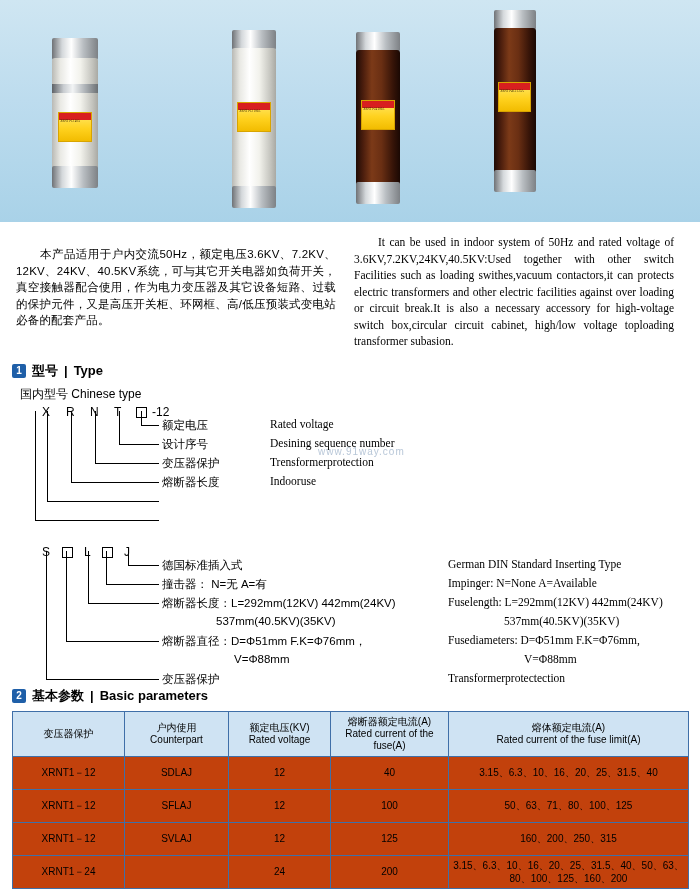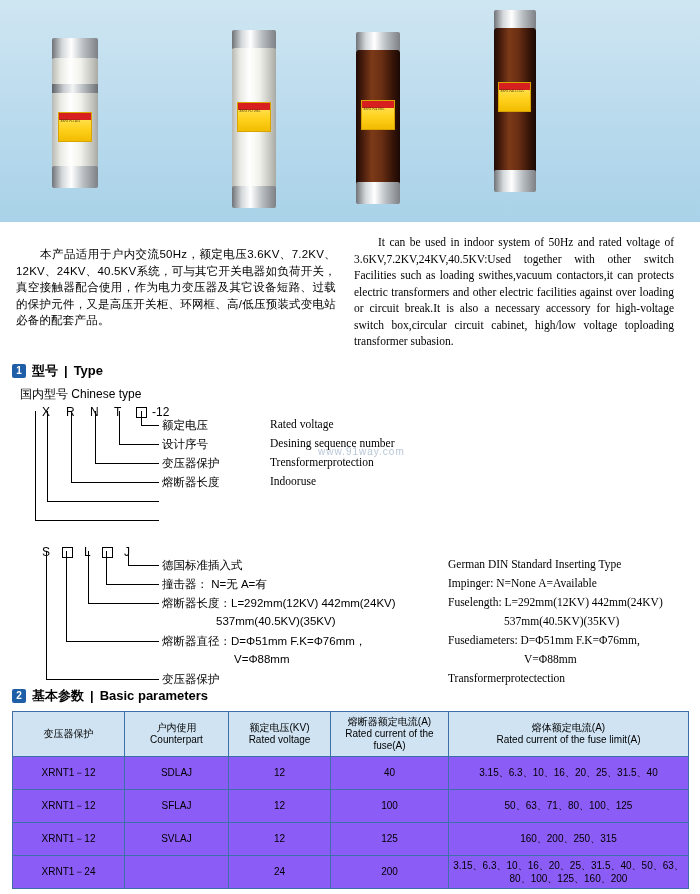--- a/index.html
+++ b/index.html
@@ -228,21 +228,21 @@
   }
   table.params thead th {
     background: #cfe3f3;
     font-weight: normal;
     line-height: 12px;
     height: 38px;
   }
   table.params tbody td {
     height: 26px;
     line-height: 13px;
-    background: #8b5cf6;
+    background: #c2410c;
   }
   .th-l1 { display: block; }
   .th-l2 { display: block; }
 </style>
 </head>
 <body>
 
 <div class="photo-banner">
 
   <div class="fuse" style="left:52px; bottom:34px; width:46px; height:150px;">

